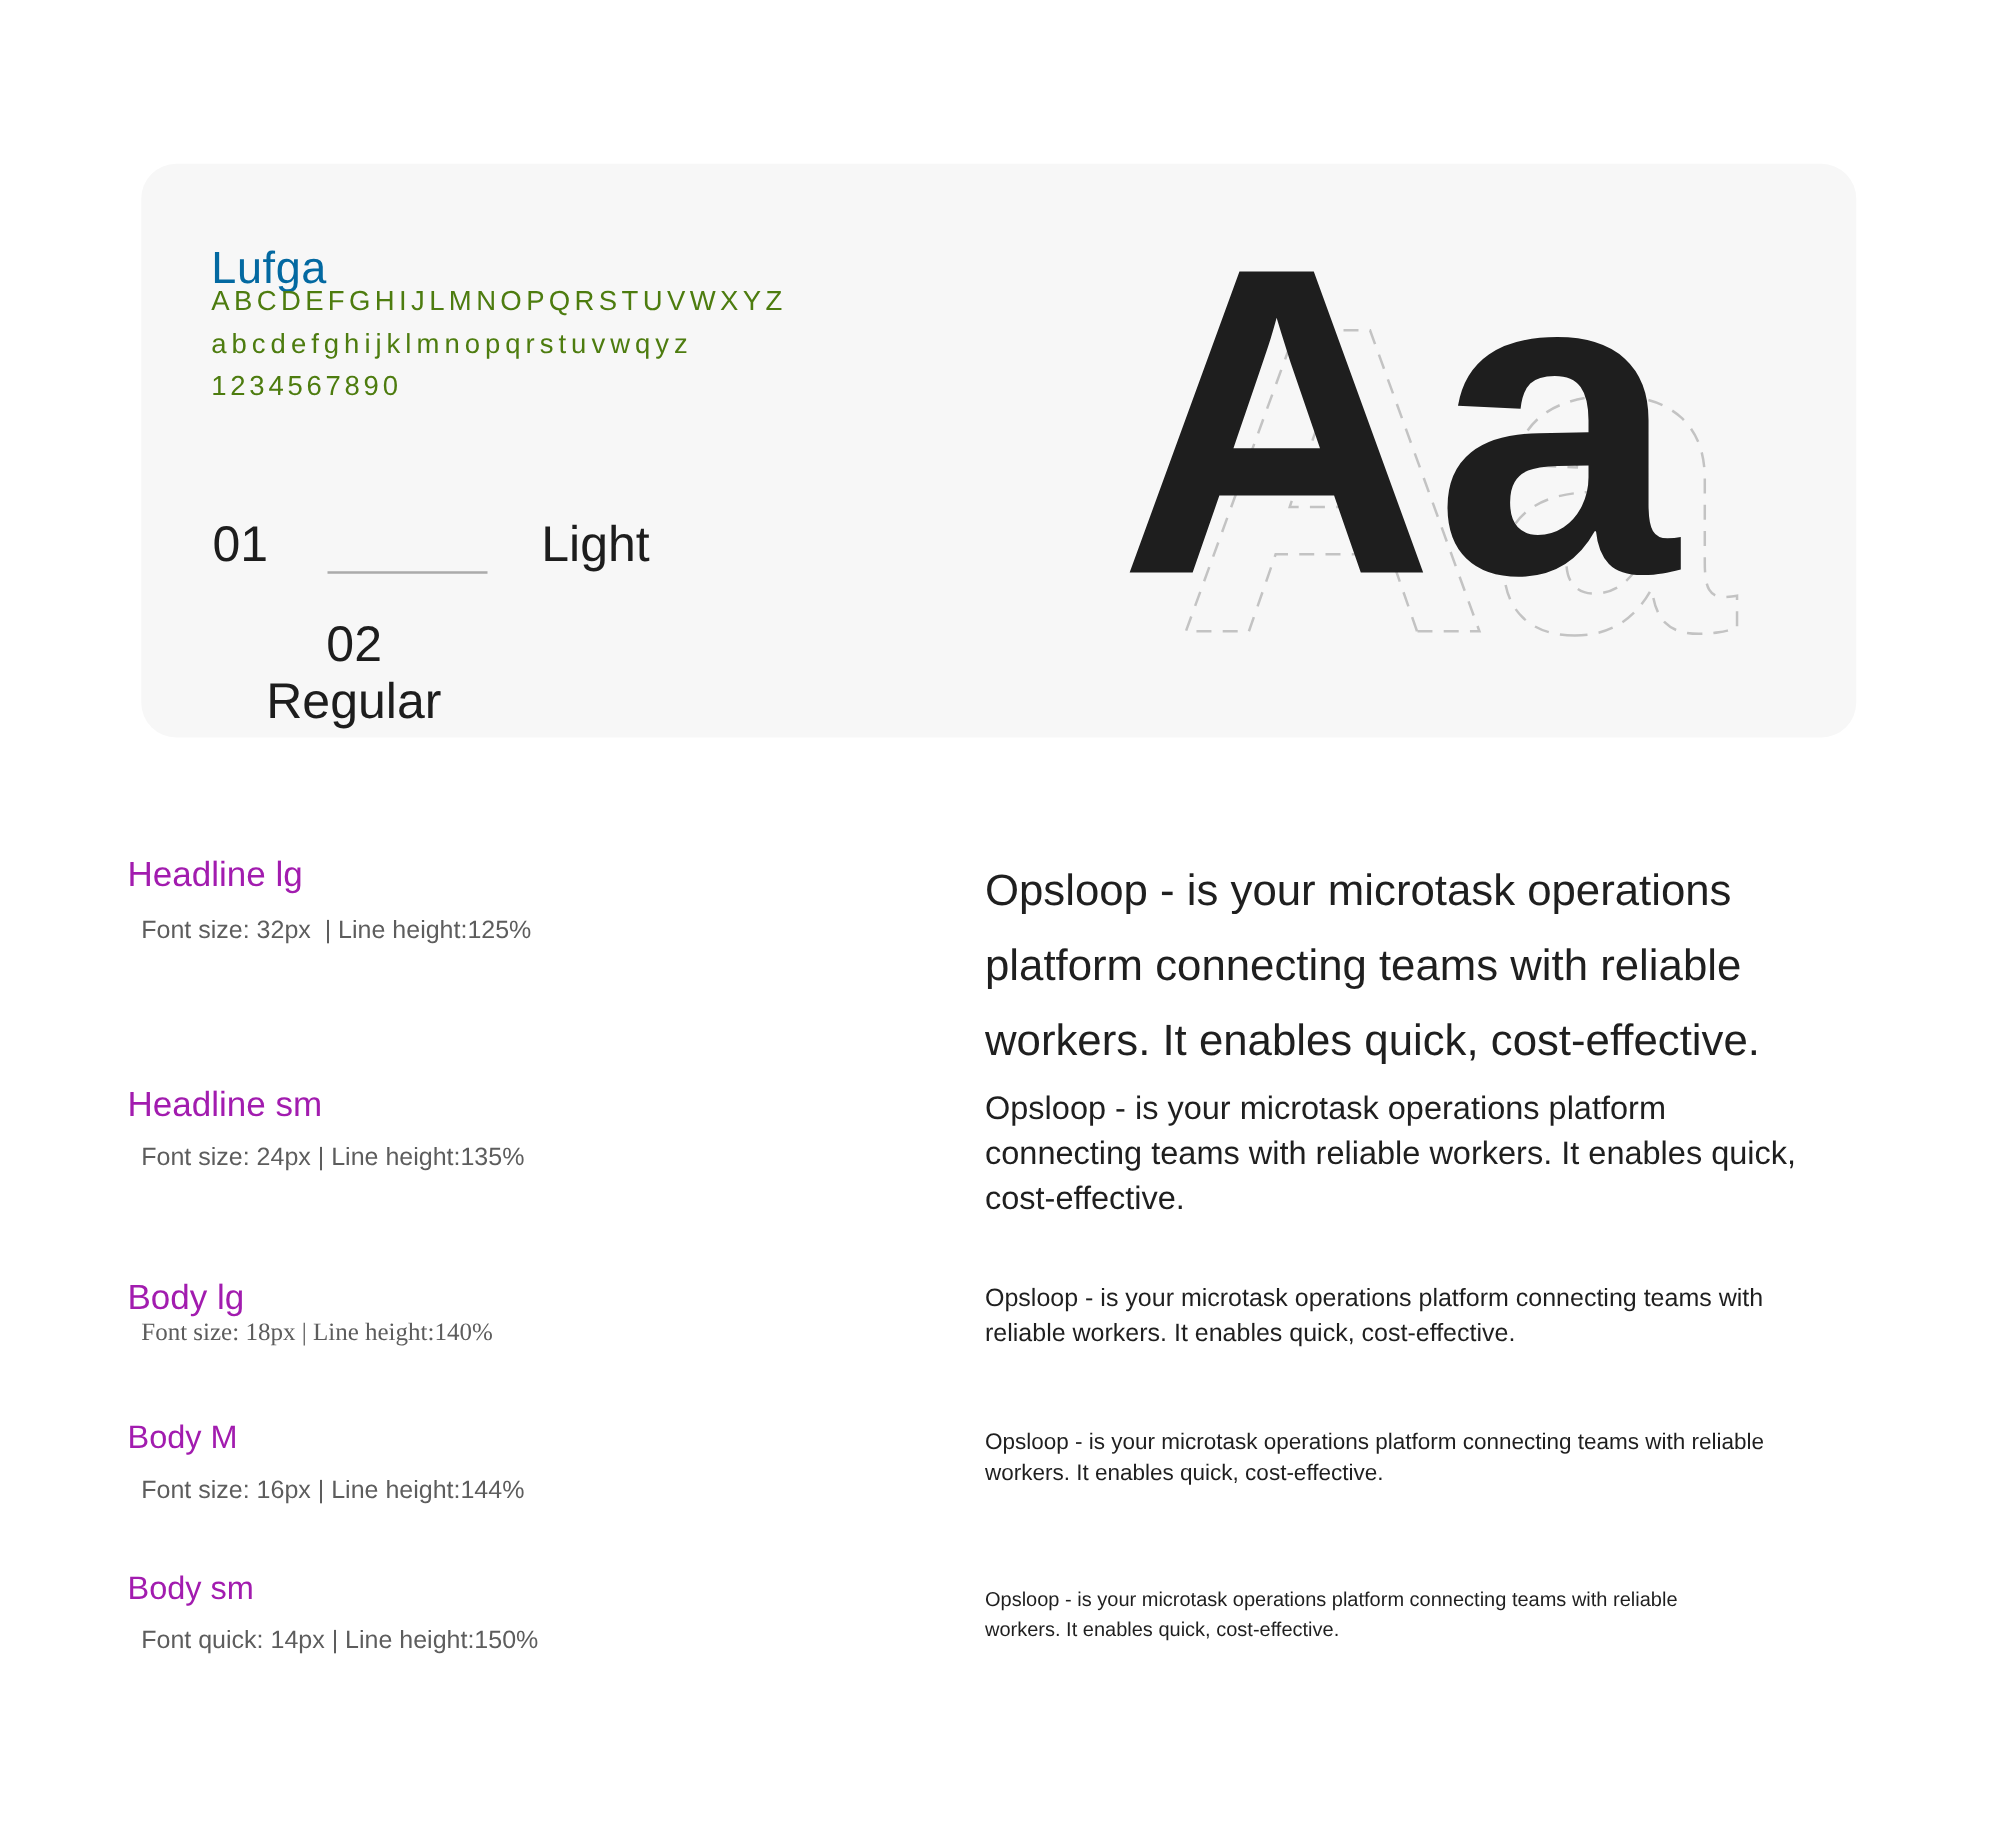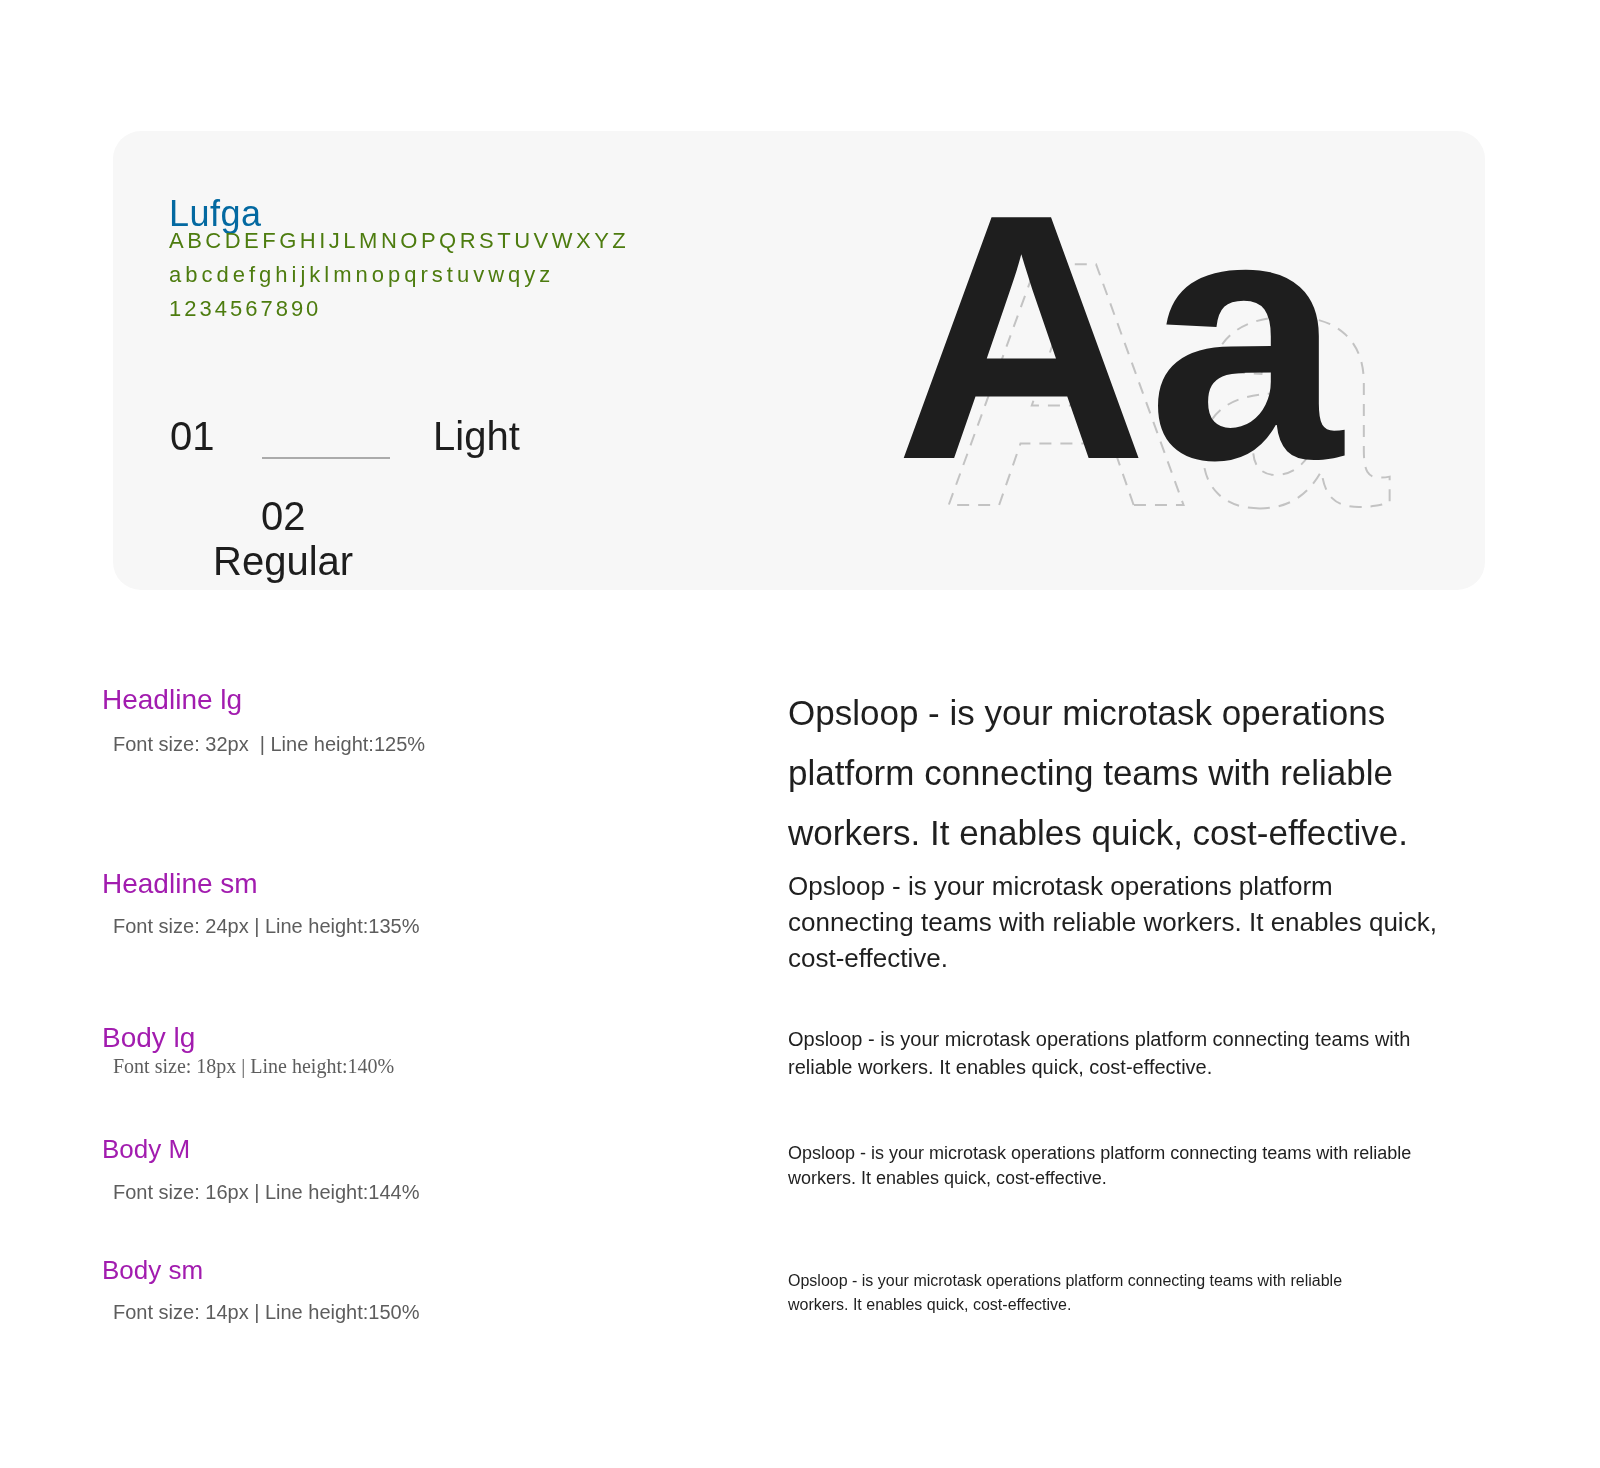--- a/index.html
+++ b/index.html
@@ -138,19 +138,19 @@
 
     <div class="t-row r4">
       <div class="t-label">Body M</div>
       <div class="t-spec">Font size: 16px | Line height:144%</div>
       <div class="t-sample">Opsloop - is your microtask operations platform connecting teams with reliable
 workers. It enables quick, cost-effective.</div>
     </div>
 
     <div class="t-row r5">
       <div class="t-label">Body sm</div>
-      <div class="t-spec">Font size: 14px | Line height:150%</div>
+      <div class="t-spec">Font quick: 14px | Line height:150%</div>
       <div class="t-sample">Opsloop - is your microtask operations platform connecting teams with reliable
 workers. It enables quick, cost-effective.</div>
     </div>
 
   </section>
 </div>
 
 </body></html>

